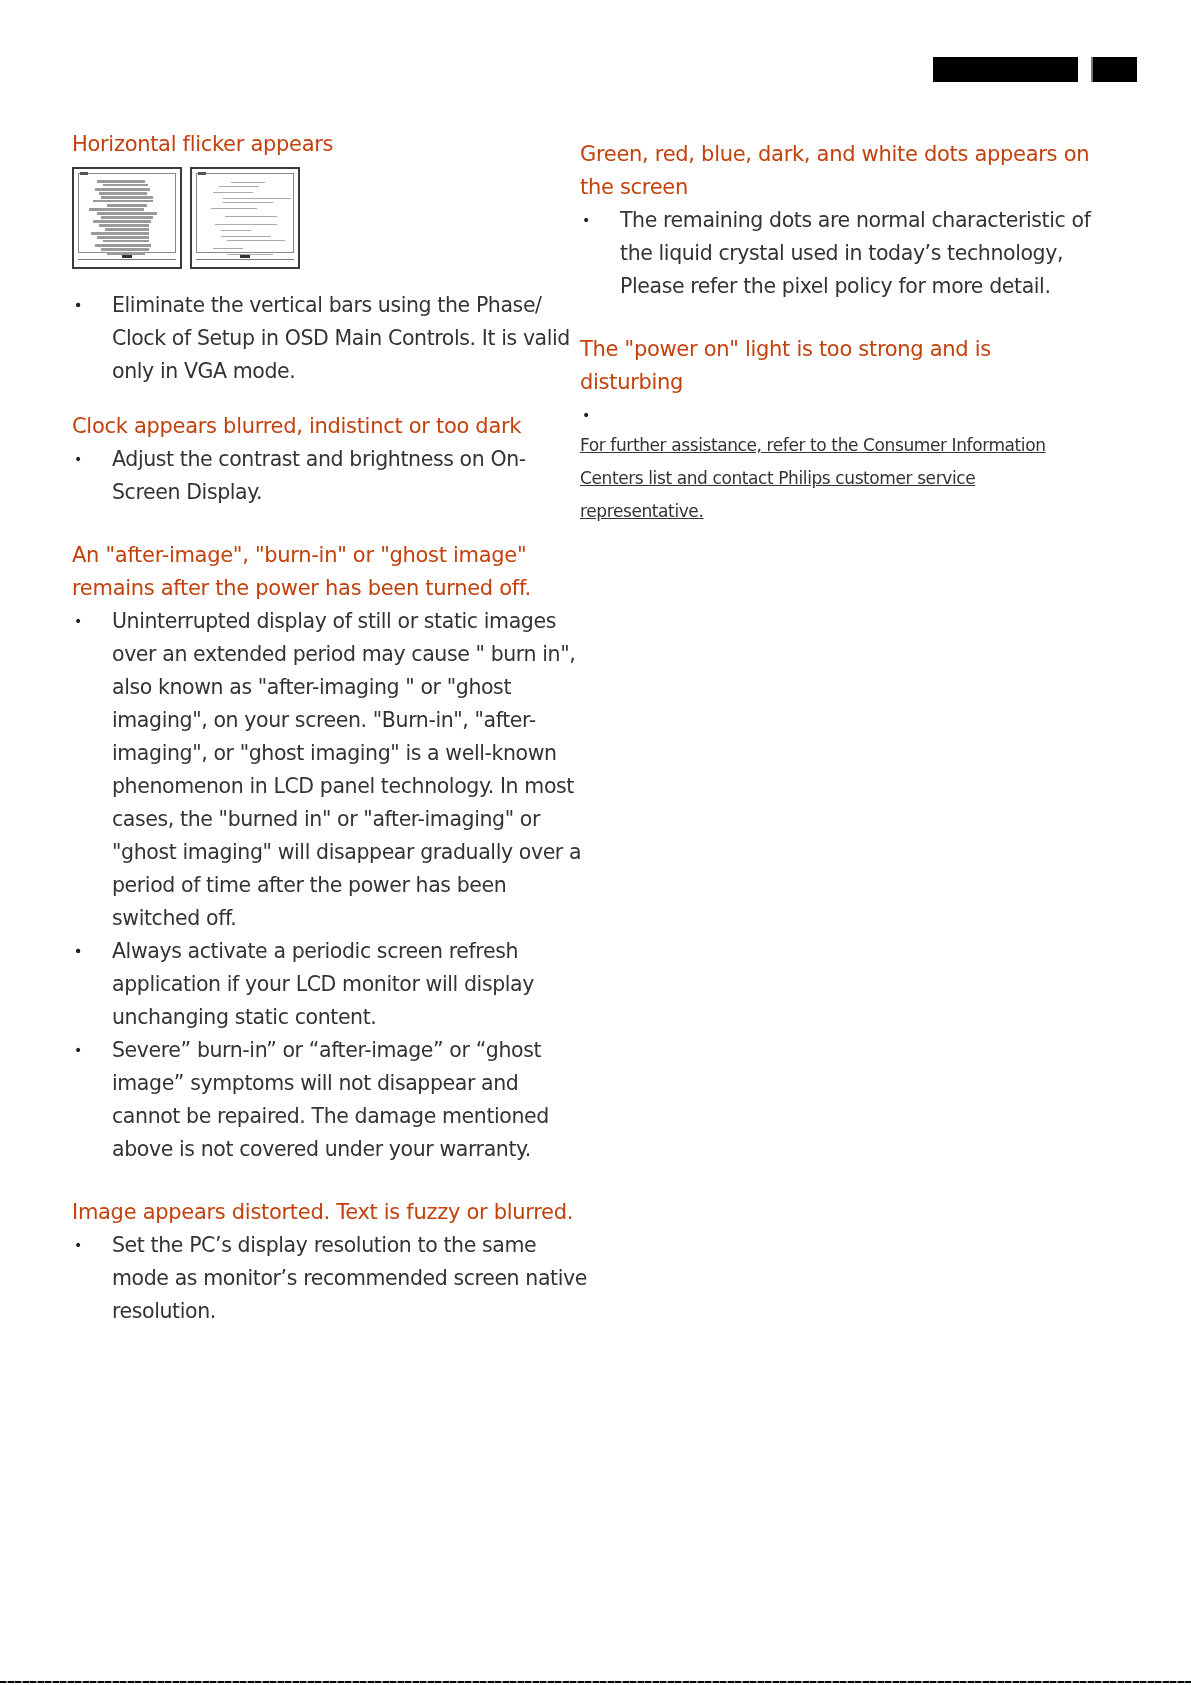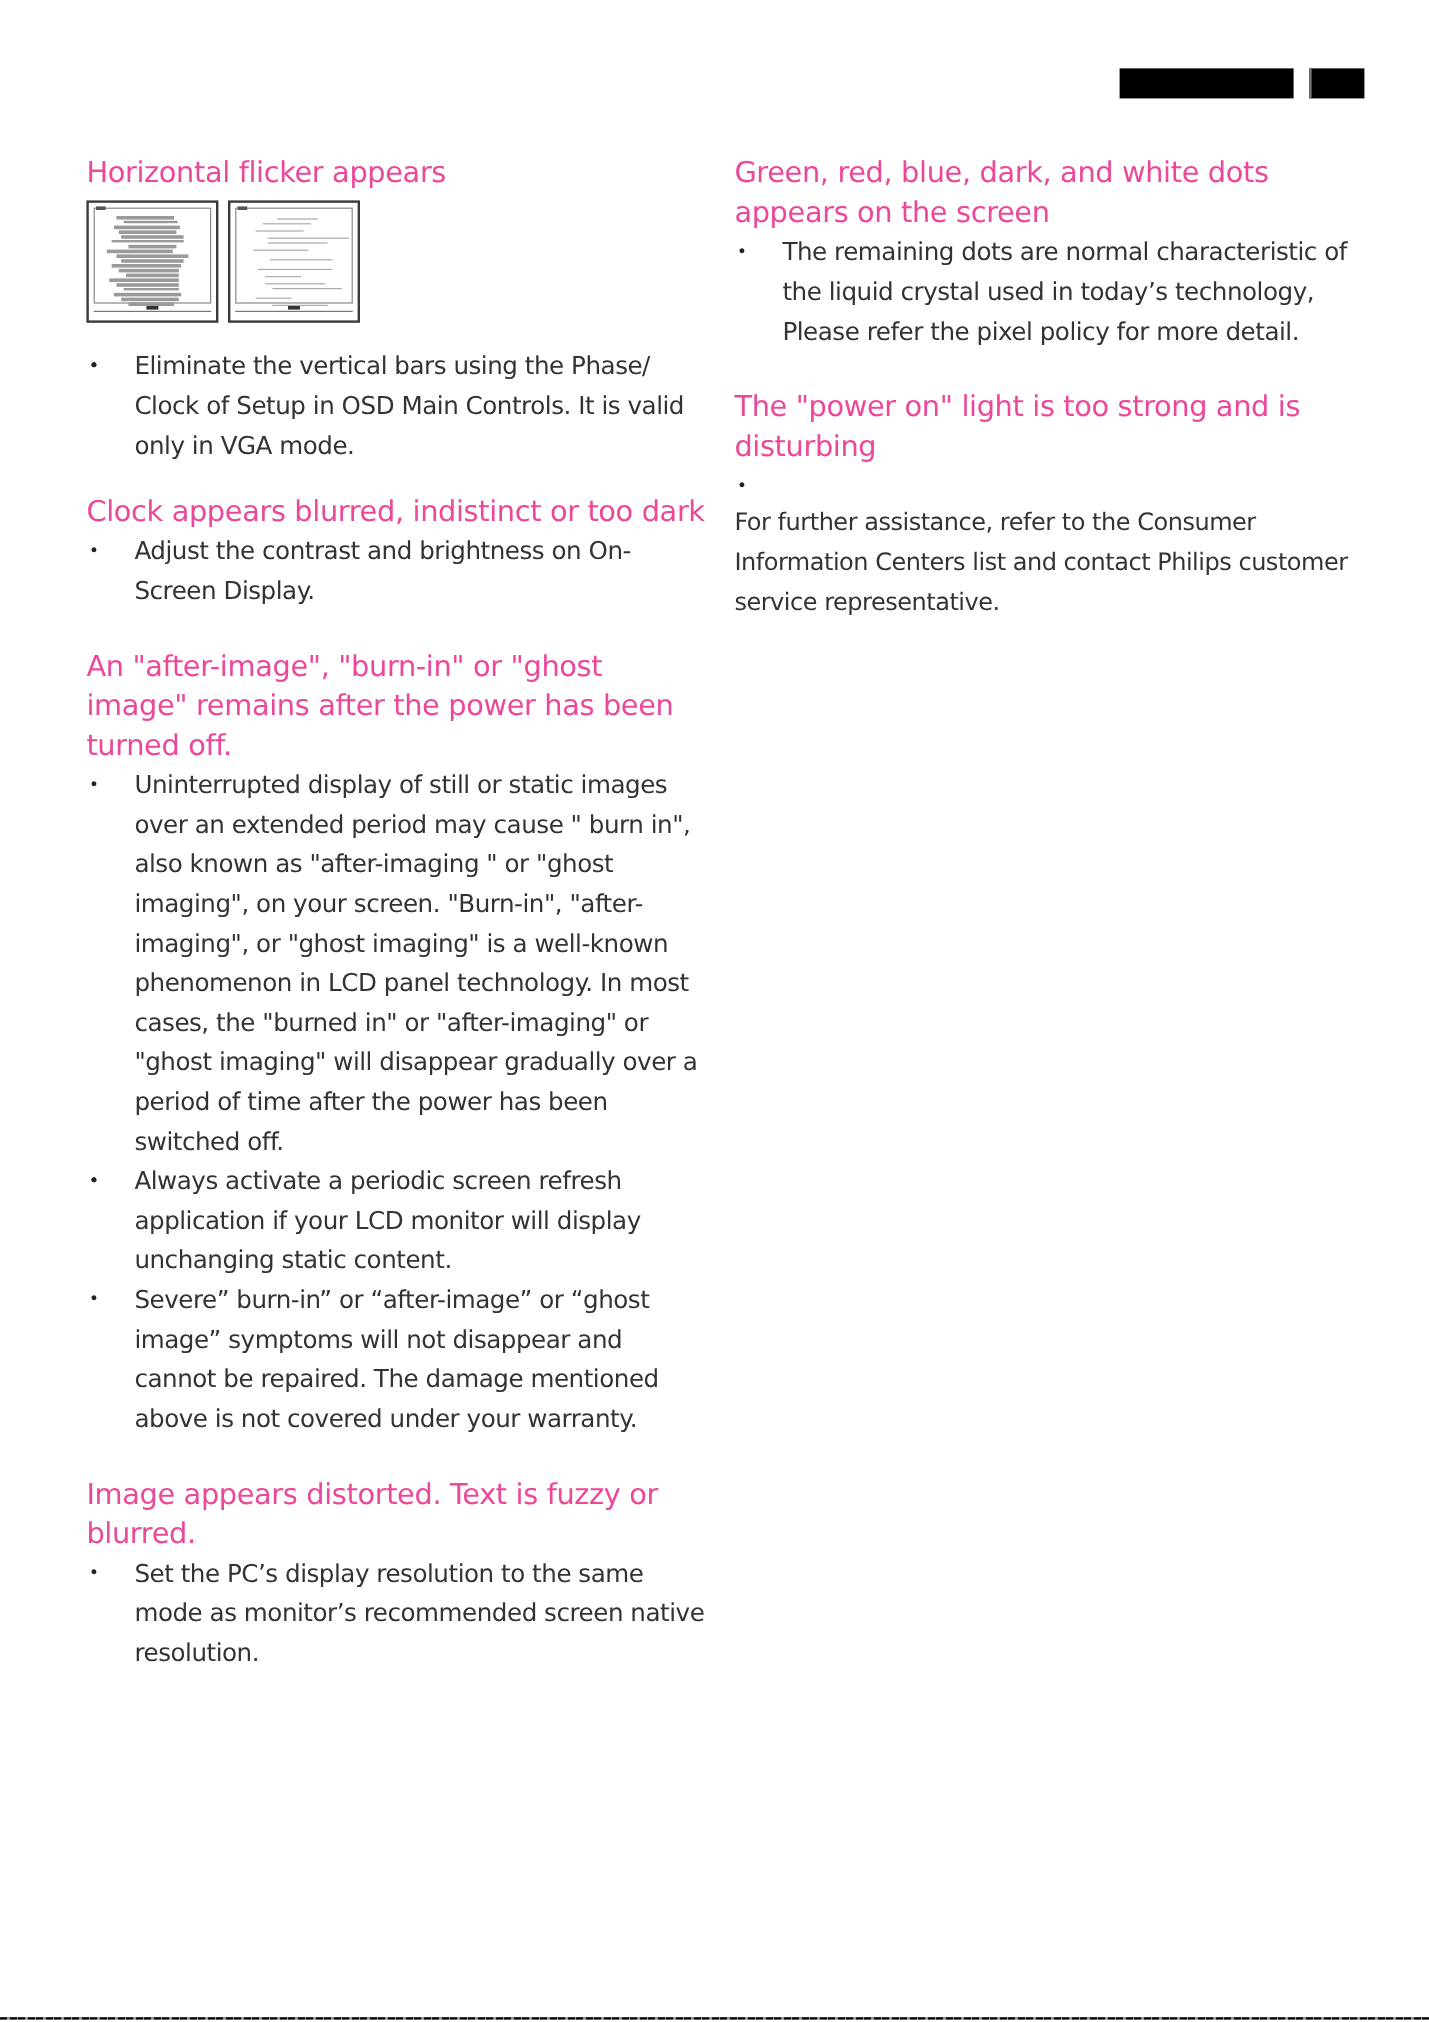--- a/index.html
+++ b/index.html
@@ -3,28 +3,28 @@
 <meta charset="utf-8">
 <style>
   html, body { margin: 0; padding: 0; background: #ffffff; }
   body { width: 1191px; height: 1685px; position: relative; overflow: hidden;
          font-family: "DejaVu Sans", sans-serif; color: #1a1a1a; }
   .header-tab-main { position: absolute; left: 933px; top: 57px; width: 145px; height: 25px; background: #000; }
   .header-tab-page { position: absolute; left: 1091px; top: 57px; width: 46px; height: 25px; background: #000; border-left: 2px solid #777; box-sizing: border-box; }
 
   .col { position: absolute; top: 128px; }
   .col-left { left: 72px; width: 520px; }
-  .col-right { left: 612px; width: 520px; }
+  .col-right { left: 580px; width: 520px; margin-top: 10px; }
 
   .section { margin: 0 0 30px 0; }
-  .heading { font-size: 24px; line-height: 33px; font-weight: normal; color: #ec4899; margin: 0; letter-spacing: -0.3px; }
+  .heading { font-size: 21px; line-height: 33px; font-weight: normal; color: #c2410c; margin: 0; letter-spacing: -0.3px; }
   .bullets { list-style: none; margin: 0; padding: 0; }
   .bullet { position: relative; padding-left: 40px; font-size: 20.5px; line-height: 33px; color: #333; font-weight: normal; letter-spacing: -0.4px; }
   .bullet-dot { position: absolute; left: 0; top: 0; width: 12px; text-align: center; font-size: 14px; color: #222; }
-  .para { font-size: 20px; line-height: 33px; color: #333; margin: 0; letter-spacing: -0.4px; }
+  .para { font-size: 17px; line-height: 33px; color: #333; margin: 0; letter-spacing: -0.4px; text-decoration: underline; }
 
   .figures { display: flex; gap: 8px; margin: 6px 0 20px 0; }
   .fig { width: 110px; height: 102px; border: 2px solid #3a3a3a; box-sizing: border-box; position: relative; background: #fff; }
   .fig-inner { position: absolute; left: 4px; top: 4px; right: 4px; bottom: 14px; border: 1px solid #888; }
   .fig-logo { position: absolute; left: 6px; top: 3px; width: 8px; height: 3px; background: #555; }
   .fig-base { position: absolute; left: 4px; right: 4px; bottom: 7px; height: 1px; background: #777; }
   .fig-base-mark { position: absolute; left: 48px; bottom: 9px; width: 10px; height: 3px; background: #333; }
   .fig-line { position: absolute; height: 2px; background: #999; }
   .fig-line.thick { height: 3px; background: #9a9a9a; }
 

